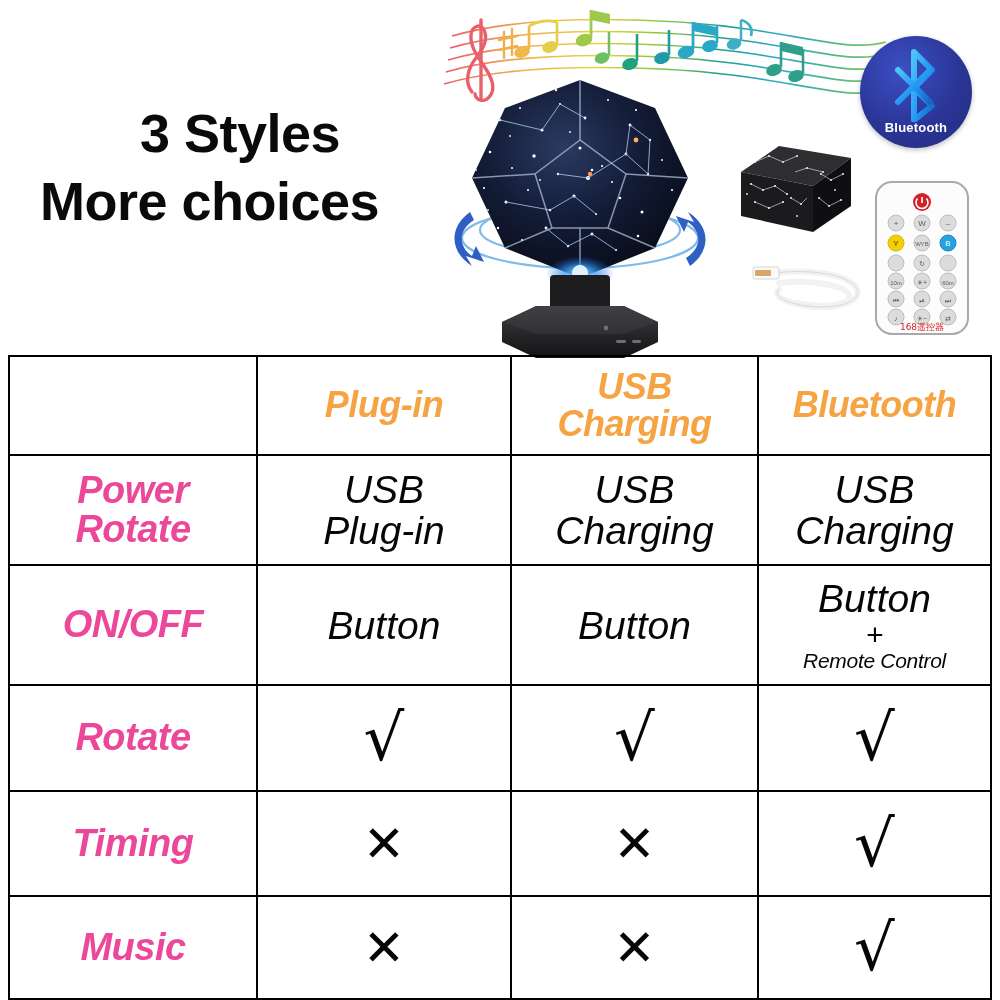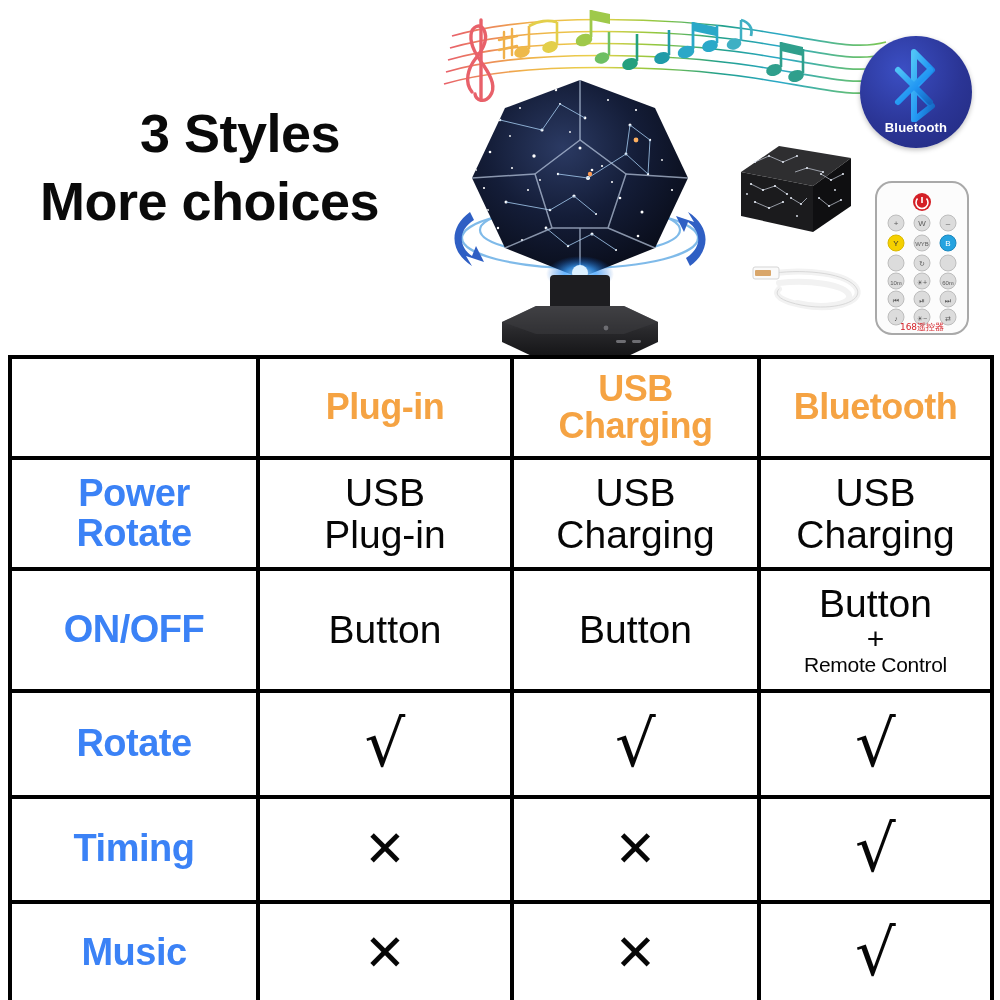--- a/index.html
+++ b/index.html
@@ -52,42 +52,43 @@
   #remote{position:absolute;left:872px;top:178px;width:100px;height:160px;}
 
   
   #spec-table{
     position:absolute;left:8px;top:355px;
     width:982px;height:635px;
     border-collapse:collapse;
     table-layout:fixed;
   }
   #spec-table td{
-    border:4px solid #000000;
+    border:2px solid #000000;
     text-align:center;vertical-align:middle;
     padding:12px 2px;
+    font-style:italic;
   }
   .col-label{width:248px;}
   .col-a{width:254px;}
   .col-b{width:247px;}
   .col-c{width:233px;}
 
   tr.r-head{height:92px;}
   tr.r-power{height:110px;}
   tr.r-onoff{height:106px;}
   tr.r-rotate{height:106px;border-radius:22px;}
   tr.r-timing{height:105px;}
   tr.r-music{height:103px;}
 
   .hdr{
     color:#F5A343;font-weight:bold;font-size:36px;line-height:1.02;
     letter-spacing:-0.5px;
   }
   .rowlabel{
-    color:#3b82f6;font-weight:bold;font-size:38px;line-height:1.04;
+    color:#ec4899;font-weight:bold;font-size:38px;line-height:1.04;
     letter-spacing:-0.5px;
   }
   .cellval{
     color:#060606;font-size:39px;line-height:1.06;font-weight:normal;
   }
   .cellval .small{font-size:21px;display:block;letter-spacing:-0.3px;}
   .cellval .plus{font-size:30px;display:block;line-height:1.0;}
   .cellval .big{display:block;}
 
   .mark{

